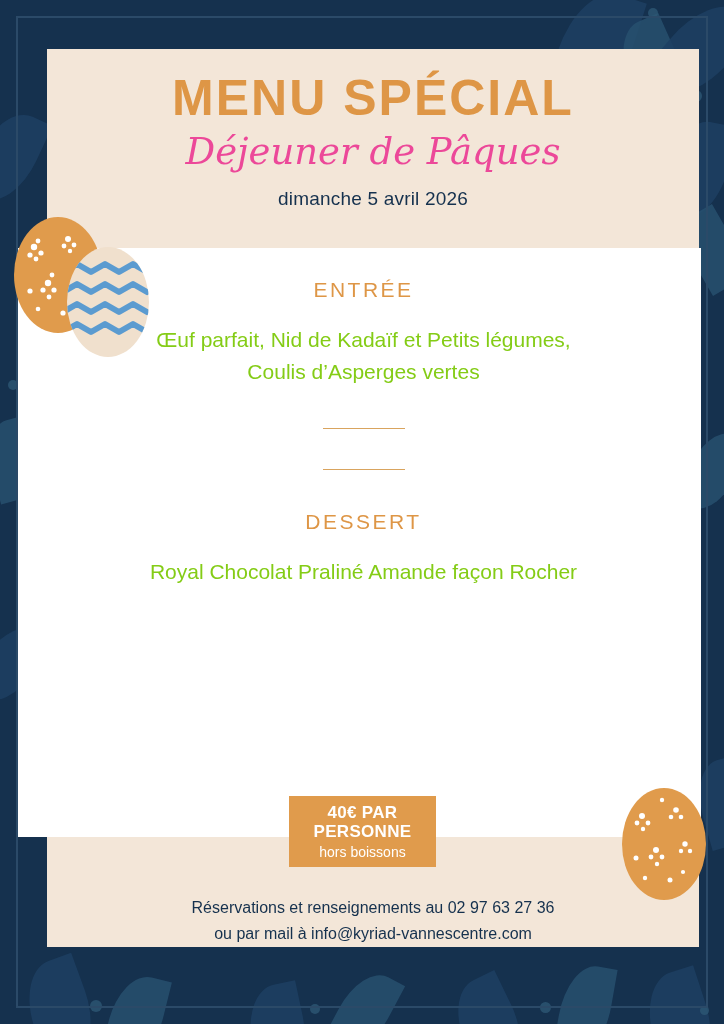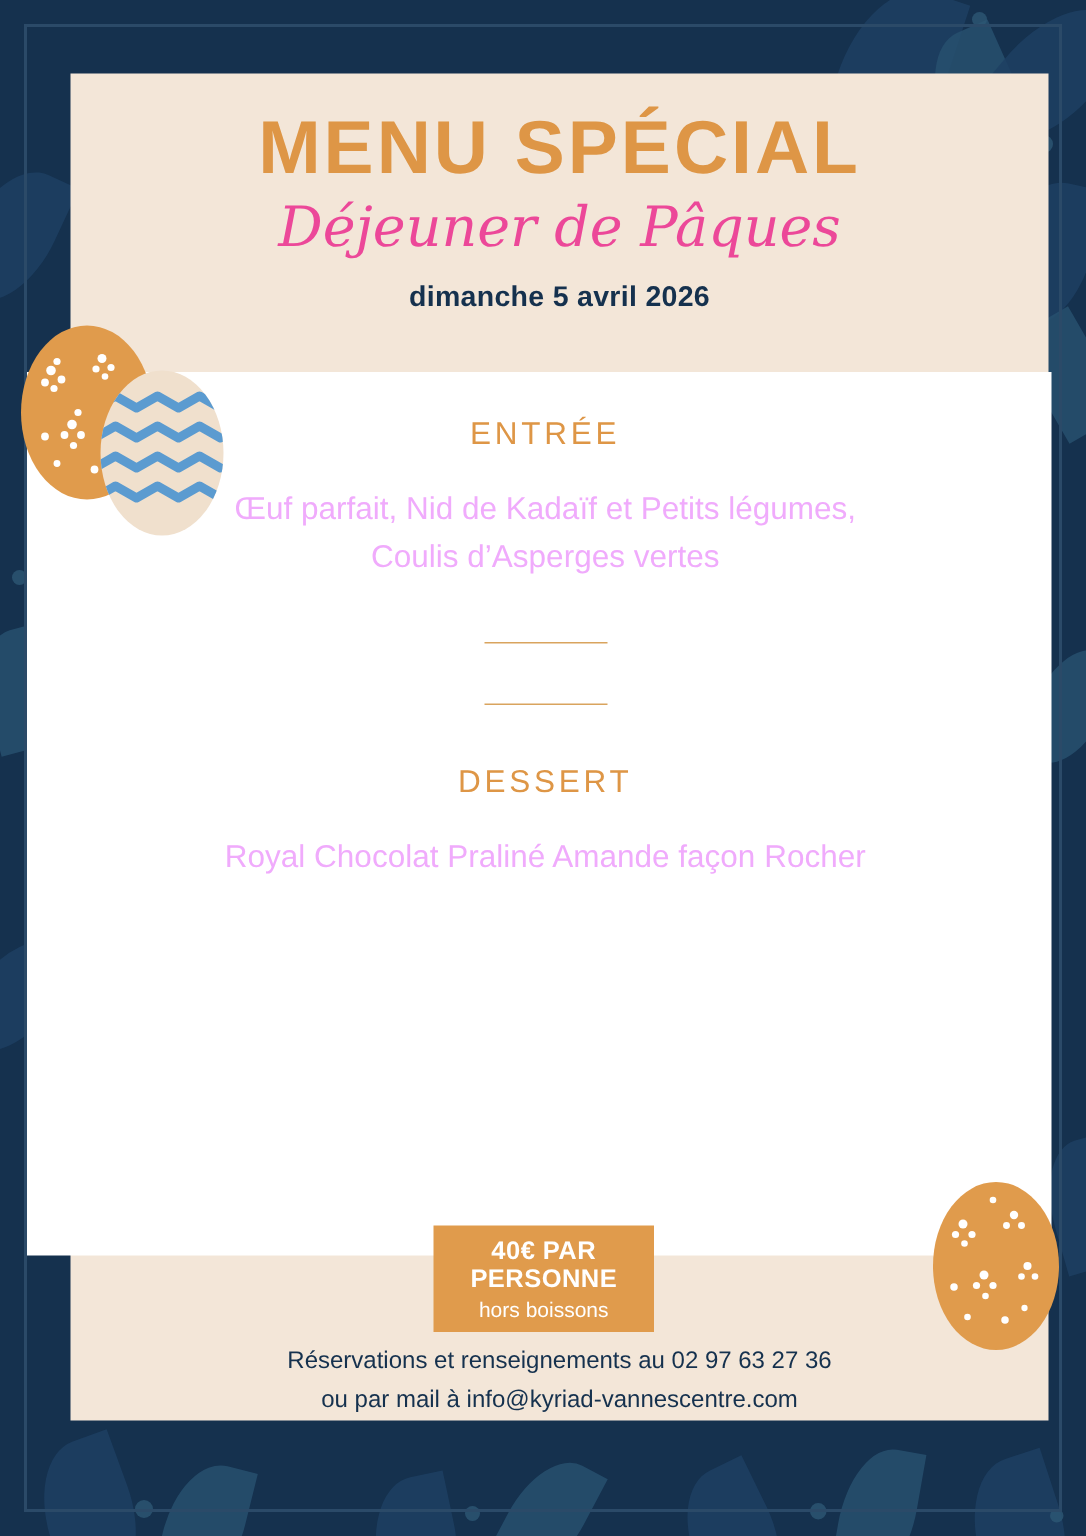--- a/index.html
+++ b/index.html
@@ -85,40 +85,39 @@
     font-size: 37px;
     color: #ec4899;
     margin-top: 2px;
     line-height: 1.2;
   }
   .title-date {
     font-size: 19px;
     color: #15314e;
     margin-top: 14px;
     letter-spacing: .2px;
-    font-weight: bold;
   }
 
   
   .menu {
     position: absolute;
     left: 18px; top: 278px;
     width: 691px;
     text-align: center;
   }
   .course { margin-bottom: 0; }
   .course-heading {
     font-size: 21px;
     letter-spacing: 2.5px;
     color: #de9646;
     margin-bottom: 22px;
   }
   .course-desc {
     font-size: 21px;
-    color: #f0abfc;
+    color: #84cc16;
     line-height: 1.52;
   }
   .sep {
     width: 82px;
     height: 1px;
     background: #d9a45e;
     margin: 40px auto;
     border: 0;
   }
 
@@ -128,21 +127,20 @@
     left: 289px; top: 796px;
     width: 147px; height: 71px;
     background: #e09b4c;
     color: #ffffff;
     display: flex;
     flex-direction: column;
     align-items: center;
     justify-content: center;
     text-align: center;
     line-height: 1.12;
-    margin-top: 21px;
   }
   .price-main {
     font-size: 17px;
     font-weight: bold;
     letter-spacing: .3px;
   }
   .price-sub {
     font-size: 14px;
     margin-top: 4px;
     font-weight: normal;

